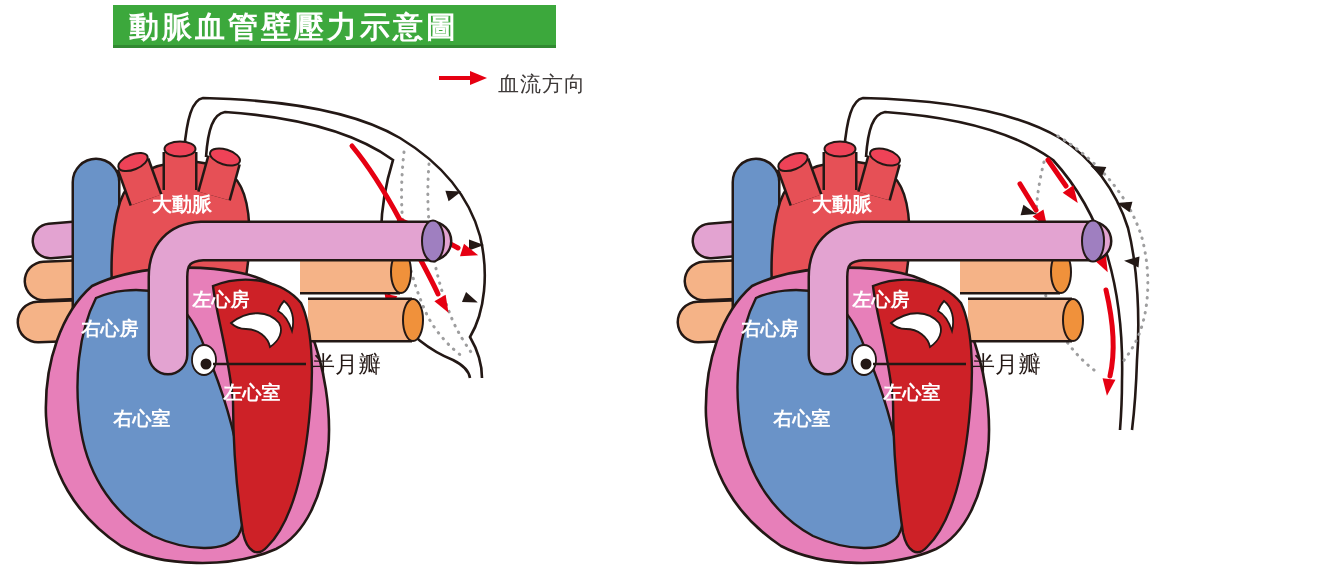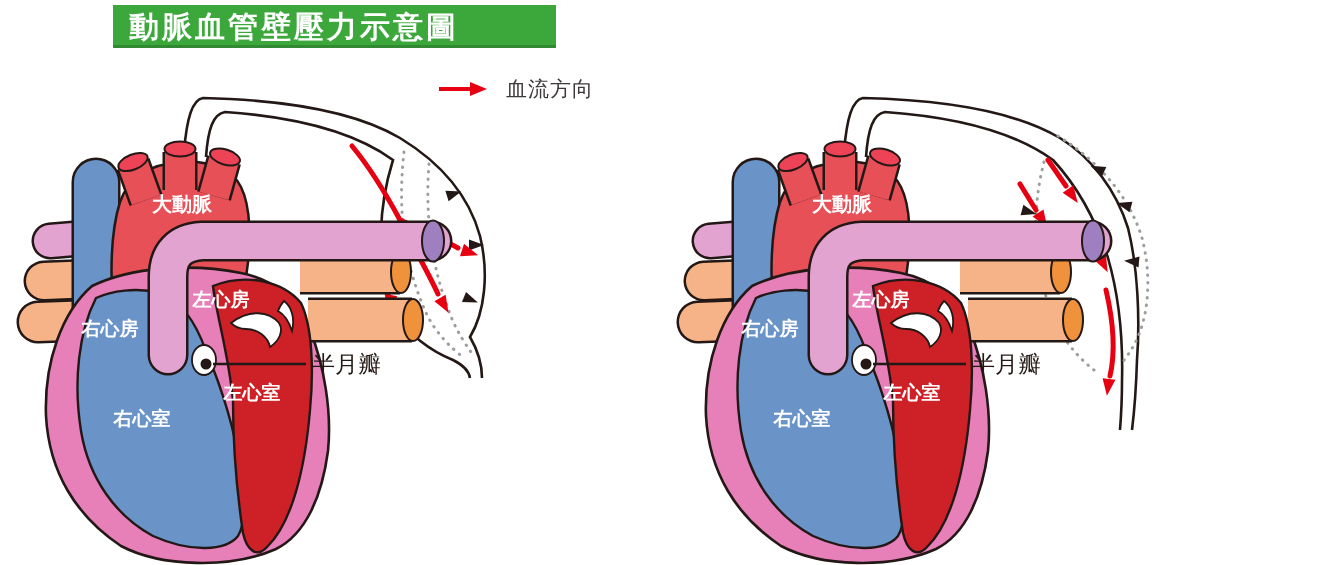--- a/index.html
+++ b/index.html
@@ -2,21 +2,21 @@
 <html><head>
 <meta charset="utf-8">
 <style>
   html,body{margin:0;padding:0;background:#fff;}
   #stage{position:relative;width:1326px;height:565px;background:#fff;overflow:hidden;
          font-family:"Liberation Sans","DejaVu Sans",sans-serif;}
   #banner{position:absolute;left:113px;top:5px;width:443px;height:43px;background:#3ca83c;
           box-shadow:inset 0 -3px 0 rgba(0,0,0,.18);color:#fff;font-size:30px;font-weight:bold;
           letter-spacing:3px;line-height:44px;padding-left:16px;box-sizing:border-box;}
   #legend{position:absolute;left:437px;top:70px;}
-  .leg-row{display:flex;align-items:center;height:38px;gap:17px;}
+  .leg-row{display:flex;height:38px;gap:9px;}
   .leg-row span{font-size:21px;color:#3e3a39;letter-spacing:1px;}
   svg{position:absolute;left:0;top:0;}
   
   .ol{fill:none;stroke:#231815;}
   .ln{fill:none;stroke:#231815;stroke-width:2.6px;}
   .pinkt{fill:none;stroke:#e3a3d1;}
   .oranget{fill:none;stroke:#f5b387;}
   .bluet{fill:none;stroke:#6a93c8;}
   .aortat{fill:none;stroke:#e65056;}
   .f-aorta{fill:#e65056;stroke:#231815;stroke-width:2.5px;}

